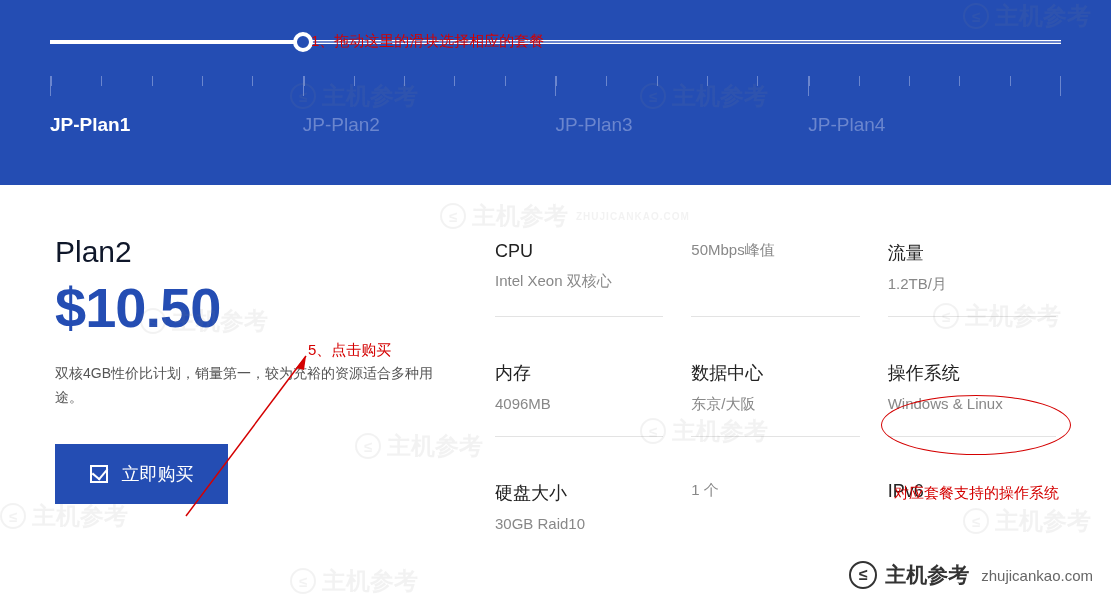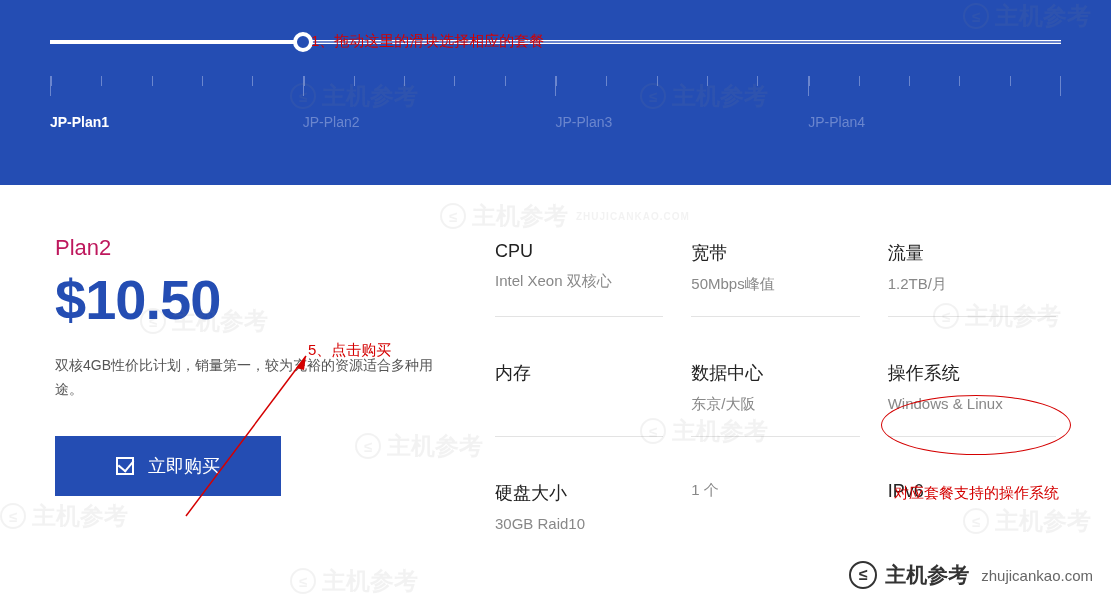--- a/index.html
+++ b/index.html
@@ -9,30 +9,30 @@
 .slider-fill{position:absolute;left:0;top:0;height:4px;background:#fff;width:25%}
 .slider-rest{position:absolute;left:25%;right:0;top:1px;height:2px;background:#6b86ce}
 .slider-handle{position:absolute;left:25%;top:50%;transform:translate(-50%,-50%);width:20px;height:20px;border-radius:50%;background:#244db3;border:4px solid #fff;cursor:pointer}
 .ticks-row{display:flex;margin-top:32px}
 .tick-seg{flex:1;border-left:1px solid #6b86ce;height:20px;position:relative}
 .tick-seg::before,.tick-seg::after{content:"";position:absolute;top:0;width:1px;height:10px;background:#6b86ce}
 .tick-seg .mini1,.tick-seg .mini2,.tick-seg .mini3,.tick-seg .mini4{position:absolute;top:0;width:1px;height:10px;background:#6b86ce}
 .tick-seg .mini1{left:20%}.tick-seg .mini2{left:40%}.tick-seg .mini3{left:60%}.tick-seg .mini4{left:80%}
 .tick-seg:last-child{border-right:1px solid #6b86ce}
 .plan-labels{display:flex;margin-top:18px}
-.plan-labels div{flex:1;color:#6b86ce;font-size:14px}
+.plan-labels div{flex:1;color:#6b86ce;font-size:19px}
 .plan-labels div.active{color:#fff;font-weight:600}
 .anno{position:absolute;color:#d40000;font-size:15px;white-space:nowrap}
 .anno.a1{top:32px;left:311px}
 .content{padding:50px 55px 0;display:flex;gap:60px;position:relative}
 .left-col{width:380px}
-.plan-name{font-size:22px;color:#be185d;font-weight:400;margin-bottom:6px}
+.plan-name{font-size:30px;color:#0f172a;font-weight:400;margin-bottom:6px}
 .price{font-size:56px;color:#244db3;font-weight:700;letter-spacing:-1px}
 .desc{font-size:14px;color:#555;line-height:1.7;margin-top:22px}
-.buy-btn{margin-top:34px;background:#244db3;color:#fff;border:none;width:226px;height:60px;display:flex;align-items:center;justify-content:center;gap:14px;font-size:18px;cursor:pointer}
+.buy-btn{margin-top:34px;background:#244db3;color:#fff;border:none;width:173px;height:60px;display:flex;align-items:center;justify-content:center;gap:14px;font-size:18px;cursor:pointer}
 .buy-btn .chk{width:18px;height:18px;border:2px solid #fff;position:relative;display:inline-block}
 .buy-btn .chk::after{content:"";position:absolute;left:3px;top:-2px;width:8px;height:12px;border-right:2px solid #fff;border-bottom:2px solid #fff;transform:rotate(40deg)}
 .specs-grid{flex:1;display:grid;grid-template-columns:repeat(3,1fr);gap:44px 28px;padding-top:6px}
 .spec-item{border-bottom:1px solid #e3e3e3;padding-bottom:22px}
 .spec-item.no-bd{border-bottom:none;padding-bottom:0}
 .spec-label{font-size:18px;color:#222;margin-bottom:10px}
 .spec-value{font-size:15px;color:#888}
 .os-circle{position:absolute;right:40px;top:395px;width:190px;height:60px;border:1.5px solid #d40000;border-radius:50%;pointer-events:none}
 .anno.a2{top:341px;left:308px}
 .anno.a3{top:484px;right:52px}
@@ -99,29 +99,29 @@
       <span class="chk"></span>
       <span>立即购买</span>
     </button>
   </div>
   <div class="specs-grid">
     <div class="spec-item">
       <div class="spec-label">CPU</div>
       <div class="spec-value">Intel Xeon 双核心</div>
     </div>
     <div class="spec-item">
-      <div class="spec-label">宽带</div>
       <div class="spec-value">50Mbps峰值</div>
     </div>
     <div class="spec-item">
       <div class="spec-label">流量</div>
       <div class="spec-value">1.2TB/月</div>
     </div>
     <div class="spec-item">
       <div class="spec-label">内存</div>
+      <div class="spec-value">4096MB</div>
     </div>
     <div class="spec-item">
       <div class="spec-label">数据中心</div>
       <div class="spec-value">东京/大阪</div>
     </div>
     <div class="spec-item">
       <div class="spec-label">操作系统</div>
       <div class="spec-value">Windows &amp; Linux</div>
     </div>
     <div class="spec-item no-bd">

